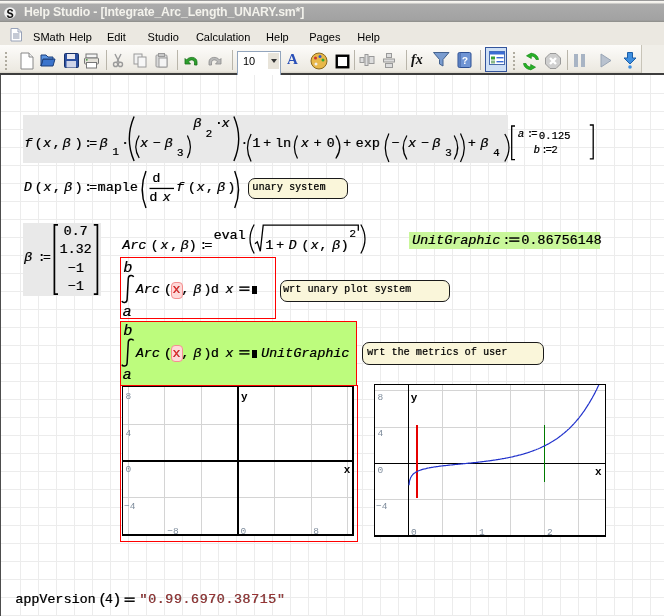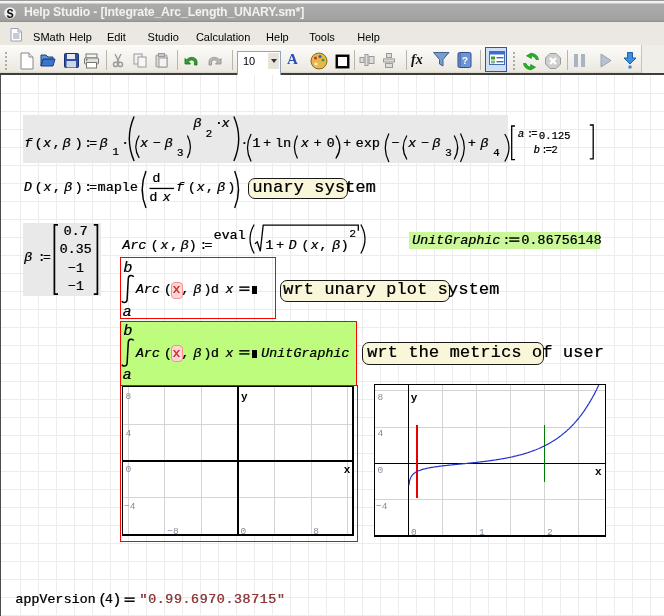--- a/index.html
+++ b/index.html
@@ -10,21 +10,21 @@
 #sheet{position:absolute;left:0;top:75px;width:664px;height:541px;background:#fff;border-left:1px solid #4d4d4d;box-sizing:border-box;
  background-image:repeating-linear-gradient(to right,transparent 0,transparent 17px,#ececec 17px,#ececec 18px),repeating-linear-gradient(to bottom,transparent 0,transparent 17px,#ececec 17px,#ececec 18px);
  background-position:2px 1px;}
 .t{position:absolute;font:13.4px/13.4px "Liberation Mono";white-space:pre;color:#000;text-shadow:0.5px 0 0 rgba(0,0,0,0.55)}
 .mi{font-style:italic}
 .sub{font-size:11px;line-height:11px}
 .s,.si,.sasn{font-size:10.5px;line-height:10.5px}
 .si{font-style:italic}
 .asn{letter-spacing:-3px}
 .sasn{letter-spacing:-2px}
-.lbl{font-size:17px;line-height:12.6px;letter-spacing:0.1px}
+.lbl{font-size:10px;line-height:12.6px;letter-spacing:0.1px}
 .red{color:#993333;letter-spacing:0.55px}
 .rx{color:#e22;}
 .pv{font-size:15px;line-height:15px}
 .lim{font-size:15px;line-height:15px;font-style:italic}
 .mn{position:absolute;font:11px "Liberation Sans";color:#000}
 svg text{font-family:"Liberation Mono"}
 </style></head>
 <body>
 <div id="page">
 <div id="titlebar"></div>
@@ -43,21 +43,21 @@
         <line x1="3" y1="8" x2="9.5" y2="8"></line>
         <line x1="3" y1="10" x2="9.5" y2="10"></line>
       </g>
     </svg>
 <span class="mn" style="left:33.1px;top:30.5px">SMath</span>
     <span class="mn" style="left:69.3px;top:30.5px">Help</span>
     <span class="mn" style="left:106.9px;top:30.5px">Edit</span>
     <span class="mn" style="left:147.6px;top:30.5px">Studio</span>
     <span class="mn" style="left:195.9px;top:30.5px">Calculation</span>
     <span class="mn" style="left:266.1px;top:30.5px">Help</span>
-    <span class="mn" style="left:309.2px;top:30.5px">Tools</span>
+    <span class="mn" style="left:309.2px;top:30.5px">Pages</span>
     <span class="mn" style="left:357.3px;top:30.5px">Help</span>
 <div class="abs" style="left:5px;top:52px;width:3px;height:18px;border-left:2px dotted #b0aca0"></div>
 <div class="abs" style="left:106px;top:50px;width:1px;height:20px;background:#b9b5aa"></div>
     <div class="abs" style="left:177px;top:50px;width:1px;height:20px;background:#b9b5aa"></div>
     <div class="abs" style="left:231.5px;top:50px;width:1px;height:20px;background:#b9b5aa"></div>
     <div class="abs" style="left:353.8px;top:50px;width:1px;height:20px;background:#b9b5aa"></div>
     <div class="abs" style="left:405.5px;top:50px;width:1px;height:20px;background:#b9b5aa"></div>
     <div class="abs" style="left:479.5px;top:50px;width:1px;height:20px;background:#b9b5aa"></div>
     <div class="abs" style="left:566.8px;top:50px;width:1px;height:20px;background:#b9b5aa"></div>
 <svg class="abs" style="left:0;top:0" width="664" height="80">
@@ -318,21 +318,21 @@
 <span class="t mi" style="left:196.4px;top:180.9px">x</span>
 <span class="t m" style="left:205.8px;top:180.9px">,</span>
 <span class="t mi" style="left:217.0px;top:180.9px">β</span>
 <span class="t m" style="left:227.2px;top:180.9px">)</span>
 <span class="t lbl" style="left:252.3px;top:181.8px">unary system</span>
 <span class="t lbl" style="left:367.0px;top:346.8px">wrt the metrics of user</span>
 <span class="t lbl" style="left:283.0px;top:283.6px">wrt unary plot system</span>
 <span class="t mi" style="left:24.0px;top:251.4px">β</span>
 <span class="t asn" style="left:37.6px;top:251.4px">:=</span>
 <span class="t m" style="left:63.5px;top:225.0px">0.7</span>
-<span class="t m" style="left:59.5px;top:243.3px">0.35</span>
+<span class="t m" style="left:59.5px;top:243.3px">1.32</span>
 <span class="t m" style="left:67.6px;top:261.6px">−1</span>
 <span class="t m" style="left:67.6px;top:279.9px">−1</span>
 <span class="t mi" style="left:122.3px;top:238.7px">Arc</span>
 <span class="t m" style="left:150.6px;top:238.7px">(</span>
 <span class="t mi" style="left:160.3px;top:238.7px">x</span>
 <span class="t m" style="left:170.0px;top:238.7px">,</span>
 <span class="t mi" style="left:180.4px;top:238.7px">β</span>
 <span class="t m" style="left:188.6px;top:238.7px">)</span>
 <span class="t asn" style="left:199.2px;top:238.7px">:=</span>
 <span class="t m" style="left:213.5px;top:229px">eval</span>

